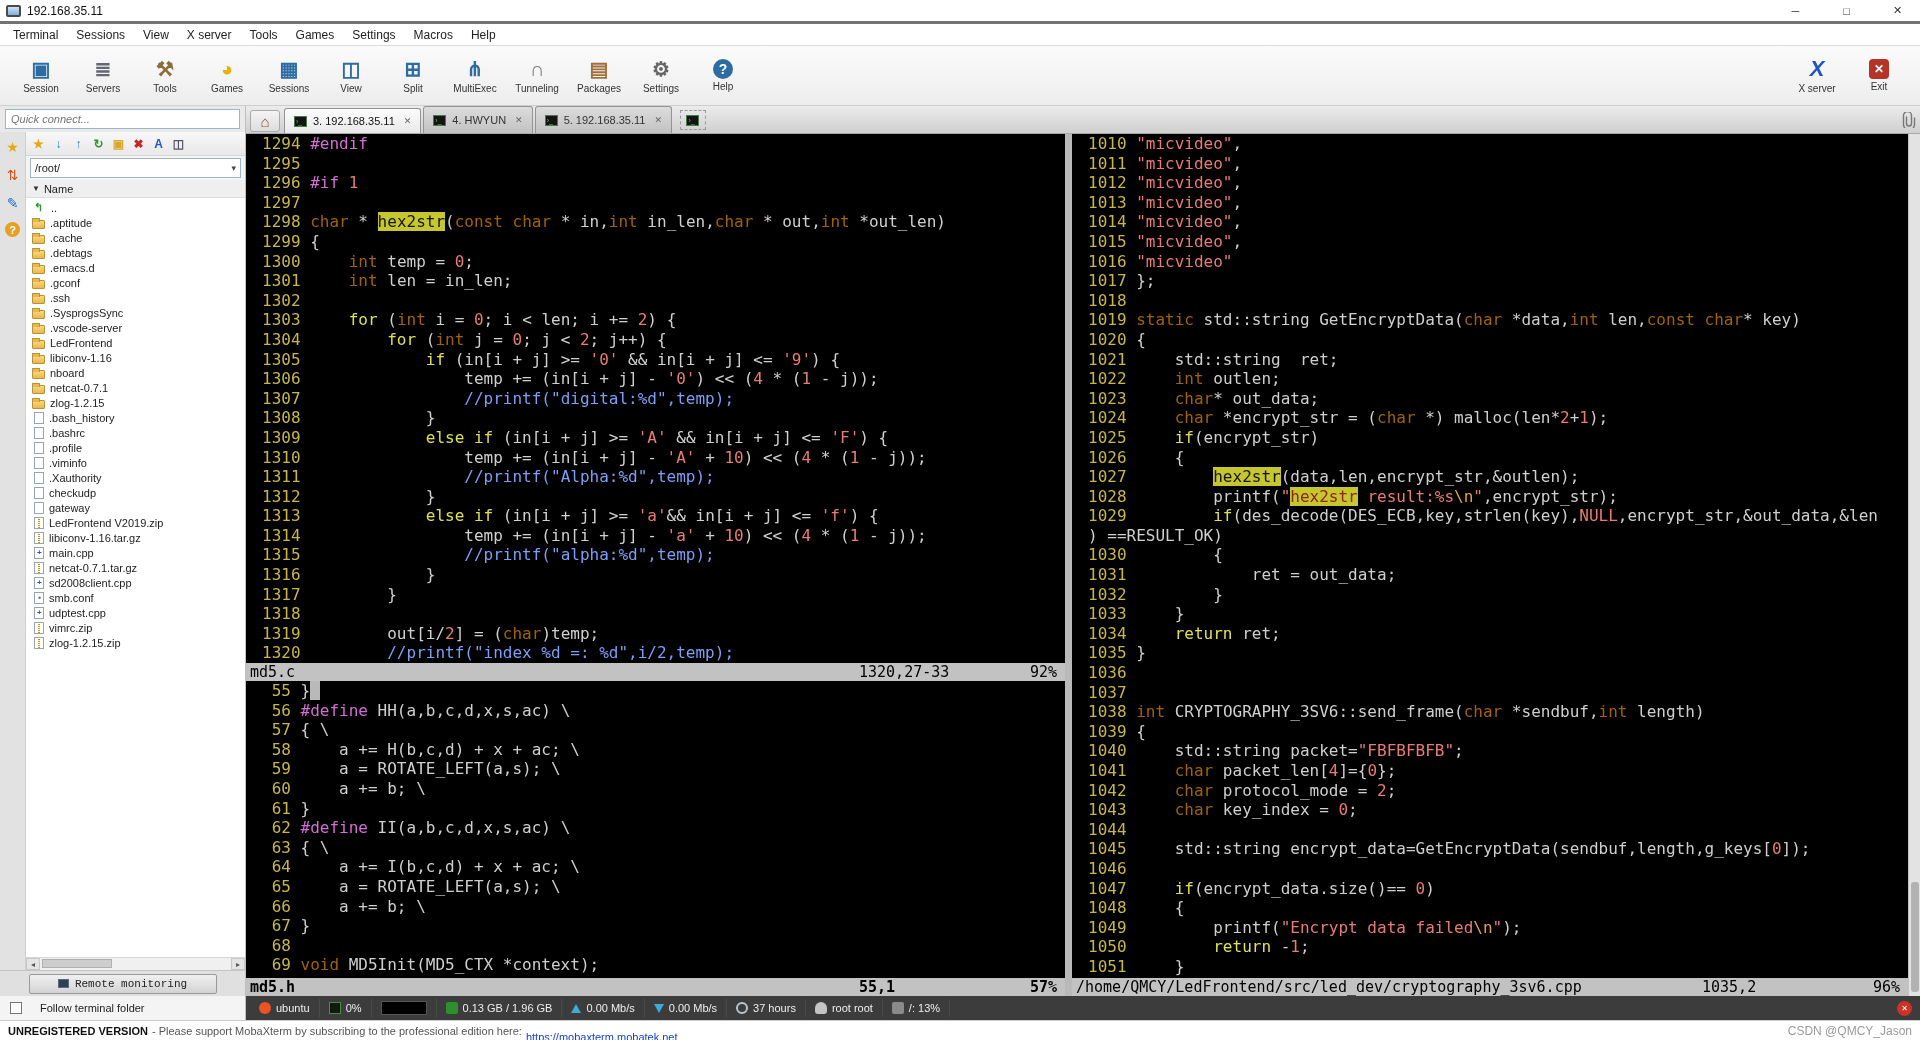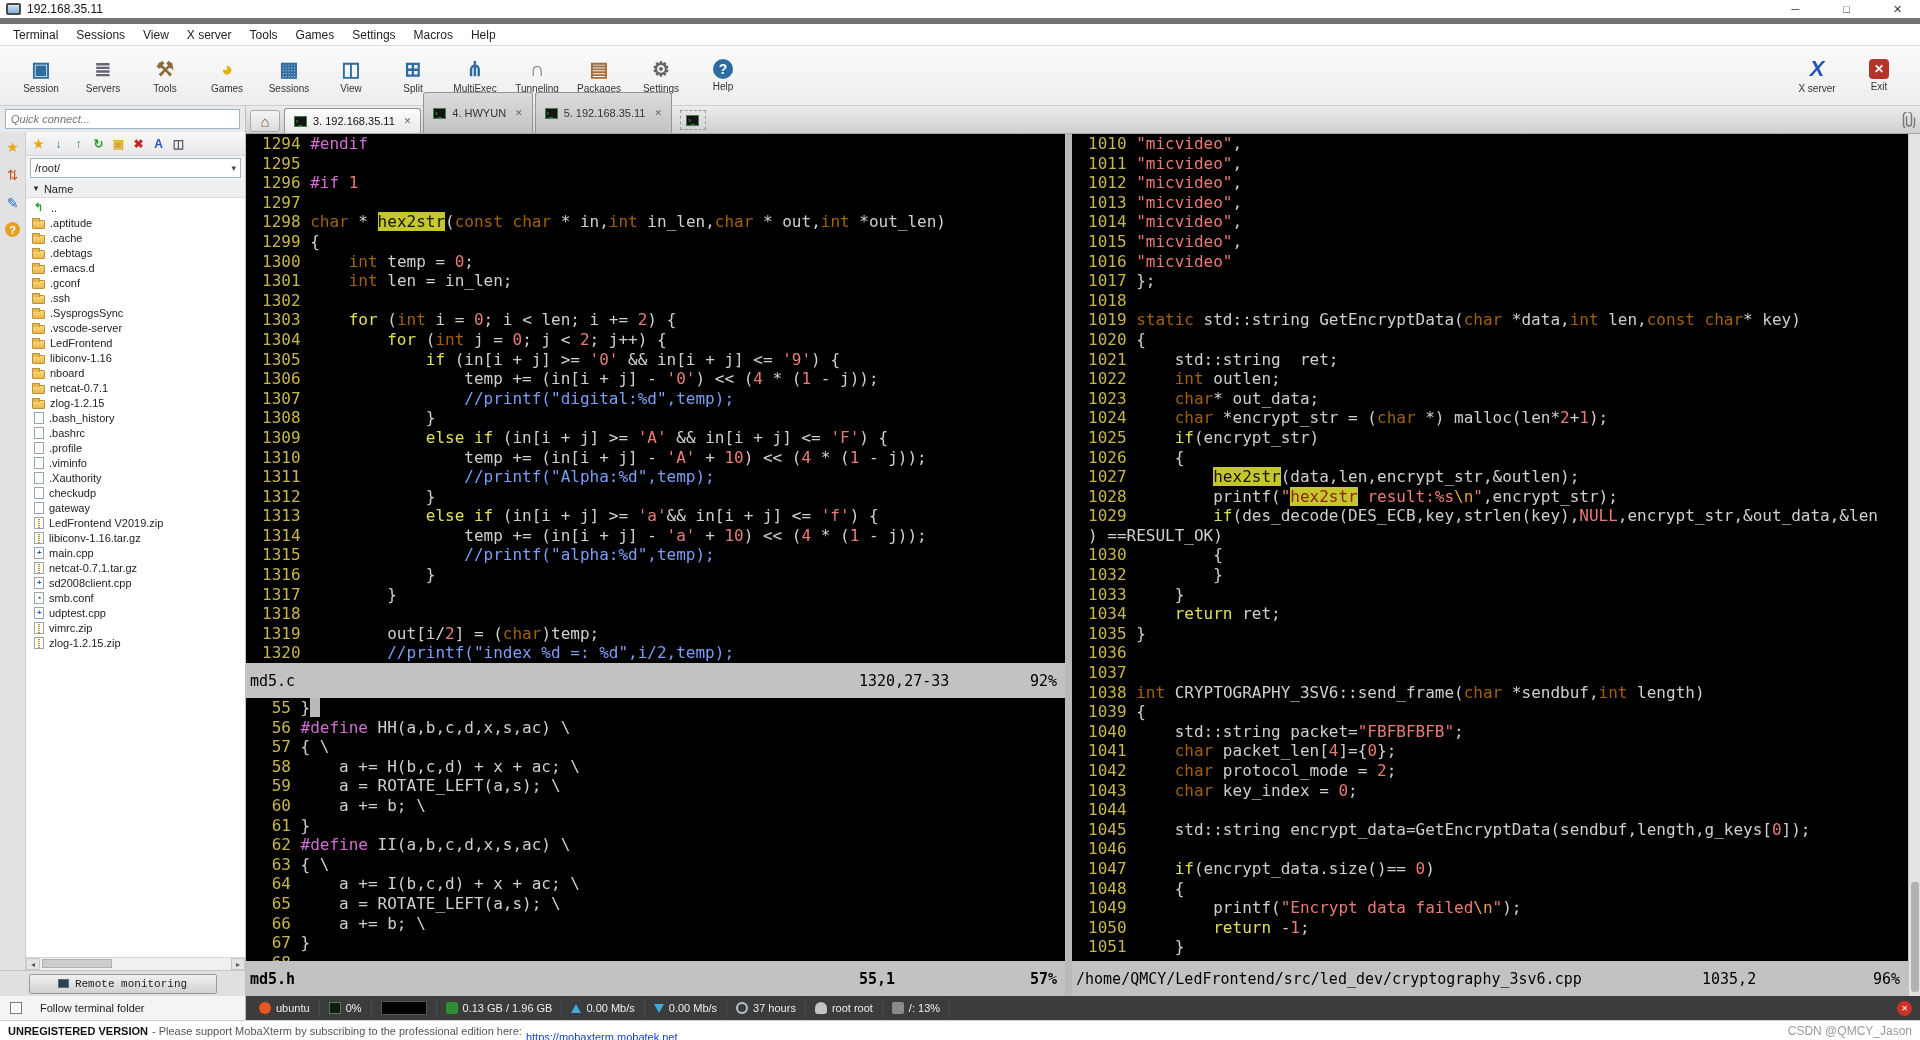--- a/index.html
+++ b/index.html
@@ -3,21 +3,21 @@
 <meta charset="utf-8">
 <title>MobaXterm</title>
 <style>
   * { box-sizing: border-box; margin: 0; padding: 0; }
   html,body { width:1920px; height:1040px; overflow:hidden;
     font-family:"Liberation Sans", sans-serif; background:#fff; }
   .win { width:1920px; height:1040px; display:flex; flex-direction:column; }
 
   
   .titlebar { height:24px; background:#ffffff; display:flex; align-items:center;
-    padding-left:6px; gap:6px; border-bottom:6px solid #737373; flex:none; }
+    padding-left:6px; gap:6px; border-bottom:3px solid #737373; flex:none; }
   .app-icon { width:15px; height:12px; border:2px solid #4a4a4a; border-radius:2px;
     background:linear-gradient(#cfe3f5,#7fb0d8); flex:none; }
   .titlebar-text { font-size:12px; color:#111; flex:1; }
   .wc { width:45px; height:23px; display:flex; align-items:center; justify-content:center;
     font-size:11px; color:#333; cursor:default; }
 
   
   .menubar { height:22px; background:#ffffff; display:flex; align-items:center;
     padding-left:4px; border-bottom:1px solid #ddd; flex:none; }
   .menu-item { font-size:12px; color:#222; padding:3px 9px; }
@@ -125,21 +125,21 @@
   .checkbox { width:12px; height:12px; background:#fff; border:1px solid #777; flex:none; }
 
   
   .main { flex:1; display:flex; flex-direction:column; min-width:0; }
   .tabbar { height:28px; flex:none; background:linear-gradient(#ececec,#cfcfcf);
     border-bottom:1px solid #a8a8a8; display:flex; align-items:flex-end; padding-left:4px; }
   .home-btn { width:30px; height:22px; margin:0 4px 1px 0; display:flex; align-items:center;
     justify-content:center; background:linear-gradient(#f4f4f4,#ddd); border:1px solid #aaa;
     border-radius:3px; font-size:15px; color:#8a4a2a; }
   #tabs { display:flex; align-items:flex-end; }
-  .tab { height:41px; display:flex; align-items:center; gap:6px; padding:0 9px;
+  .tab { height:27px; display:flex; align-items:center; gap:6px; padding:0 9px;
     border:1px solid #949494; border-bottom:none; border-radius:3px 3px 0 0;
     background:linear-gradient(#dcdcdc,#c2c2c2); font-size:11px; color:#333; margin-right:2px; }
   .tab.active { background:linear-gradient(#fcfcfc,#e9e9e9); height:25px; color:#111; }
   .tab-ic { width:13px; height:11px; background:#141414; border:1px solid #4a7a4a;
     position:relative; flex:none; }
   .tab-ic::before { content:"›_"; color:#46d246; font-size:7px; line-height:7px;
     position:absolute; top:1px; left:1px; }
   .tab-close { color:#666; font-size:9px; margin-left:3px; }
   .ghost-tab { width:26px; height:20px; border:1px dashed #999; margin:0 0 3px 6px;
     display:flex; align-items:center; justify-content:center; }
@@ -160,21 +160,21 @@
   .tk-d   { color:#cfcfcf; }
   .tk-t   { color:#a16207; }
   .tk-k   { color:#e0e055; }
   .tk-p   { color:#d36fd3; }
   .tk-s   { color:#e87c74; }
   .tk-c   { color:#7d9ef5; }
   .tk-x   { color:#e0a050; }
   .tk-h   { background:#c6c62e; color:#141414; }
   .tk-hs  { background:#c6c62e; color:#8e2418; }
   .tk-cur { background:#b9b9b9; color:#000; }
-  .statusline { height:35px; flex:none; background:#c2c2c2; color:#000;
+  .statusline { height:18px; flex:none; background:#c2c2c2; color:#000;
     font-family:"DejaVu Sans Mono", monospace; font-size:15px; display:flex;
     align-items:center; padding:0 4px; white-space:pre; overflow:hidden; }
   .statusline.active { font-weight:bold; }
   .sl-name { flex:1; overflow:hidden; }
   .sl-ruler { width:150px; flex:none; }
   .sl-pct { width:52px; flex:none; text-align:right; padding-right:4px; }
   .term-scroll { width:12px; flex:none; background:#e3e3e3; border-left:1px solid #c2c2c2;
     position:relative; }
   .ts-thumb { position:absolute; left:2px; bottom:4px; width:8px; height:110px;
     background:#b2b2b2; border-radius:3px; }
@@ -582,20 +582,21 @@
               <div class="trow"><span class="lnum">1022 </span><span class="tk-d">    </span><span class="tk-t">int</span><span class="tk-d"> outlen;</span></div>
               <div class="trow"><span class="lnum">1023 </span><span class="tk-d">    </span><span class="tk-t">char</span><span class="tk-d">* out_data;</span></div>
               <div class="trow"><span class="lnum">1024 </span><span class="tk-d">    </span><span class="tk-t">char</span><span class="tk-d"> *encrypt_str = (</span><span class="tk-t">char</span><span class="tk-d"> *) malloc(len*</span><span class="tk-s">2</span><span class="tk-d">+</span><span class="tk-s">1</span><span class="tk-d">);</span></div>
               <div class="trow"><span class="lnum">1025 </span><span class="tk-d">    </span><span class="tk-k">if</span><span class="tk-d">(encrypt_str)</span></div>
               <div class="trow"><span class="lnum">1026 </span><span class="tk-d">    {</span></div>
               <div class="trow"><span class="lnum">1027 </span><span class="tk-d">        </span><span class="tk-h">hex2str</span><span class="tk-d">(data,len,encrypt_str,&amp;outlen);</span></div>
               <div class="trow"><span class="lnum">1028 </span><span class="tk-d">        printf(</span><span class="tk-s">"</span><span class="tk-hs">hex2str</span><span class="tk-s"> result:%s</span><span class="tk-x">\n</span><span class="tk-s">"</span><span class="tk-d">,encrypt_str);</span></div>
               <div class="trow"><span class="lnum">1029 </span><span class="tk-d">        </span><span class="tk-k">if</span><span class="tk-d">(des_decode(DES_ECB,key,strlen(key),</span><span class="tk-s">NULL</span><span class="tk-d">,encrypt_str,&amp;out_data,&amp;len</span></div>
               <div class="trow"><span class="tk-d">) ==RESULT_OK)</span></div>
               <div class="trow"><span class="lnum">1030 </span><span class="tk-d">        {</span></div>
+              <div class="trow"><span class="lnum">1031 </span><span class="tk-d">            ret = out_data;</span></div>
               <div class="trow"><span class="lnum">1032 </span><span class="tk-d">        }</span></div>
               <div class="trow"><span class="lnum">1033 </span><span class="tk-d">    }</span></div>
               <div class="trow"><span class="lnum">1034 </span><span class="tk-d">    </span><span class="tk-k">return</span><span class="tk-d"> ret;</span></div>
               <div class="trow"><span class="lnum">1035 </span><span class="tk-d">}</span></div>
               <div class="trow"><span class="lnum">1036 </span></div>
               <div class="trow"><span class="lnum">1037 </span></div>
               <div class="trow"><span class="lnum">1038 </span><span class="tk-t">int</span><span class="tk-d"> CRYPTOGRAPHY_3SV6::send_frame(</span><span class="tk-t">char</span><span class="tk-d"> *sendbuf,</span><span class="tk-t">int</span><span class="tk-d"> length)</span></div>
               <div class="trow"><span class="lnum">1039 </span><span class="tk-d">{</span></div>
               <div class="trow"><span class="lnum">1040 </span><span class="tk-d">    std::string packet=</span><span class="tk-s">"FBFBFBFB"</span><span class="tk-d">;</span></div>
               <div class="trow"><span class="lnum">1041 </span><span class="tk-d">    </span><span class="tk-t">char</span><span class="tk-d"> packet_len[</span><span class="tk-s">4</span><span class="tk-d">]={</span><span class="tk-s">0</span><span class="tk-d">};</span></div>

